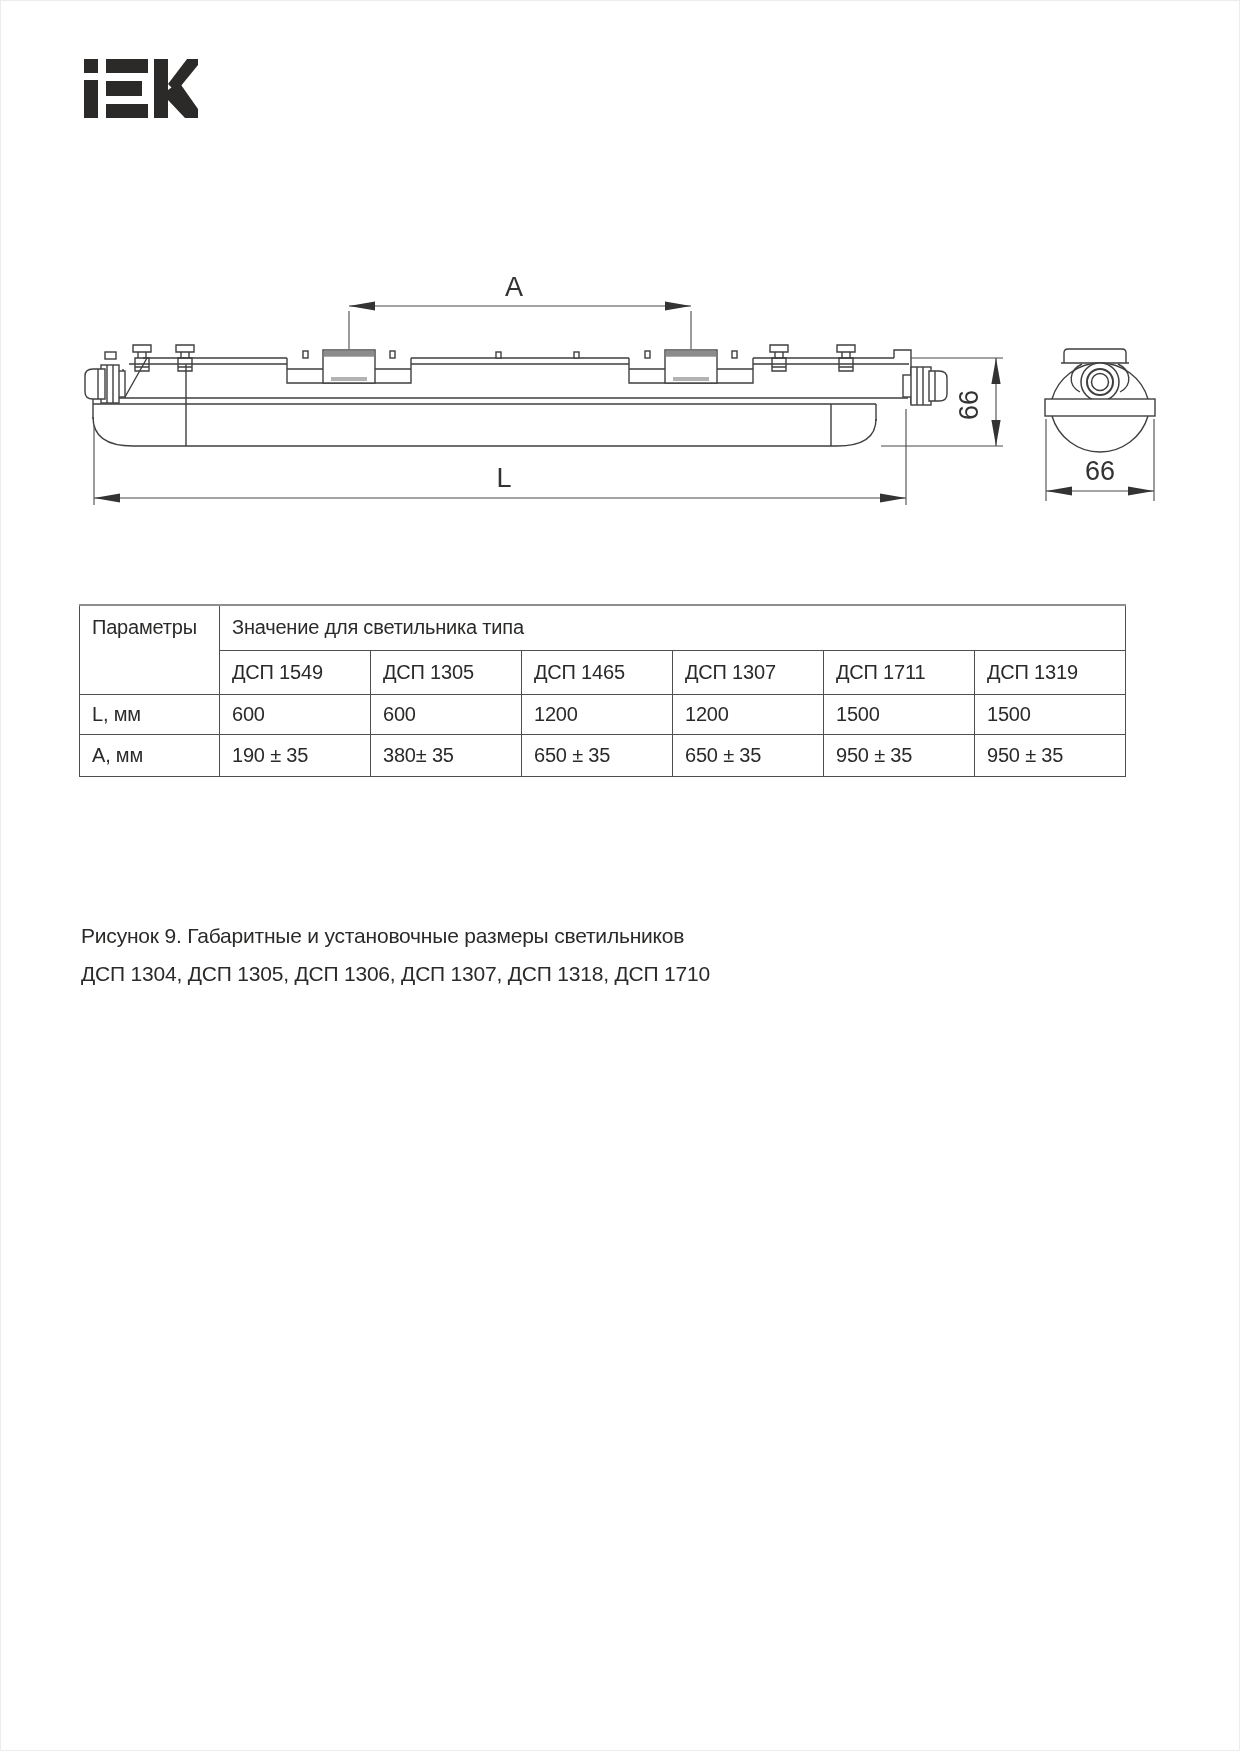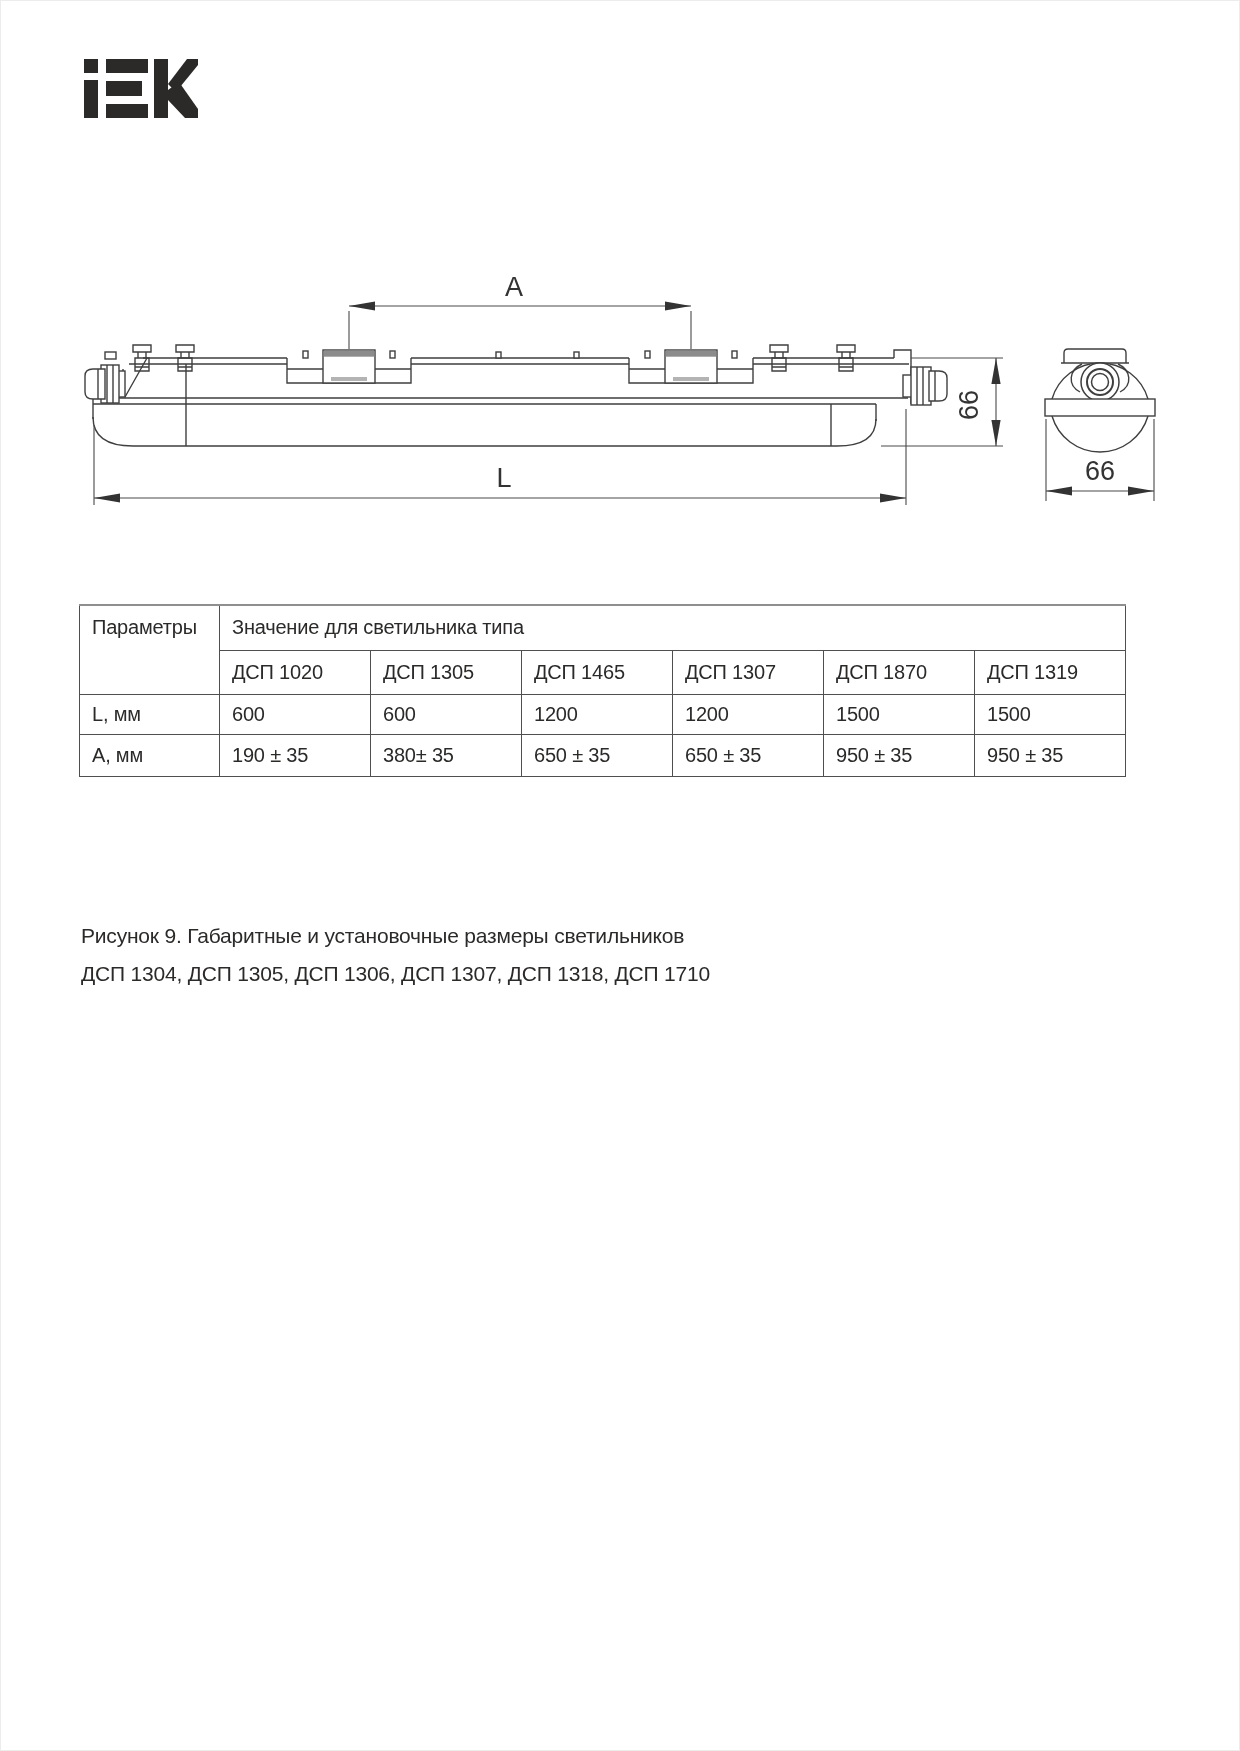--- a/index.html
+++ b/index.html
@@ -170,25 +170,25 @@
       <col style="width:151px">
         <col style="width:151px">
         <col style="width:151px">
     </colgroup>
     <tbody>
       <tr style="height:45px">
         <td class="param-h" rowspan="2">Параметры</td>
         <td colspan="6">Значение для светильника типа</td>
       </tr>
       <tr style="height:44px">
-        <td>ДСП 1020</td>
+        <td>ДСП 1549</td>
         <td>ДСП 1305</td>
         <td>ДСП 1465</td>
         <td>ДСП 1307</td>
-        <td>ДСП 1870</td>
+        <td>ДСП 1711</td>
         <td>ДСП 1319</td>
       </tr>
       <tr style="height:40px">
         <td>L, мм</td>
         <td>600</td>
         <td>600</td>
         <td>1200</td>
         <td>1200</td>
         <td>1500</td>
         <td>1500</td>

